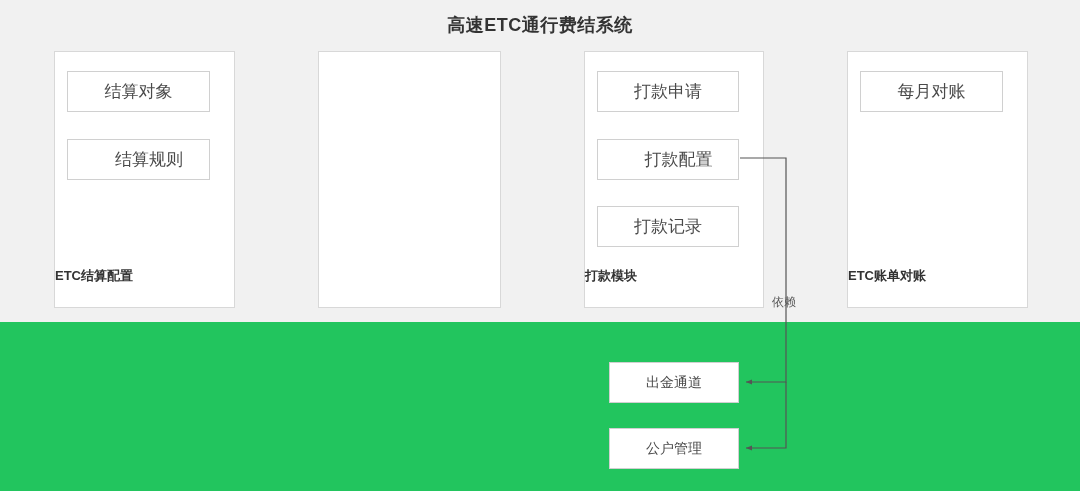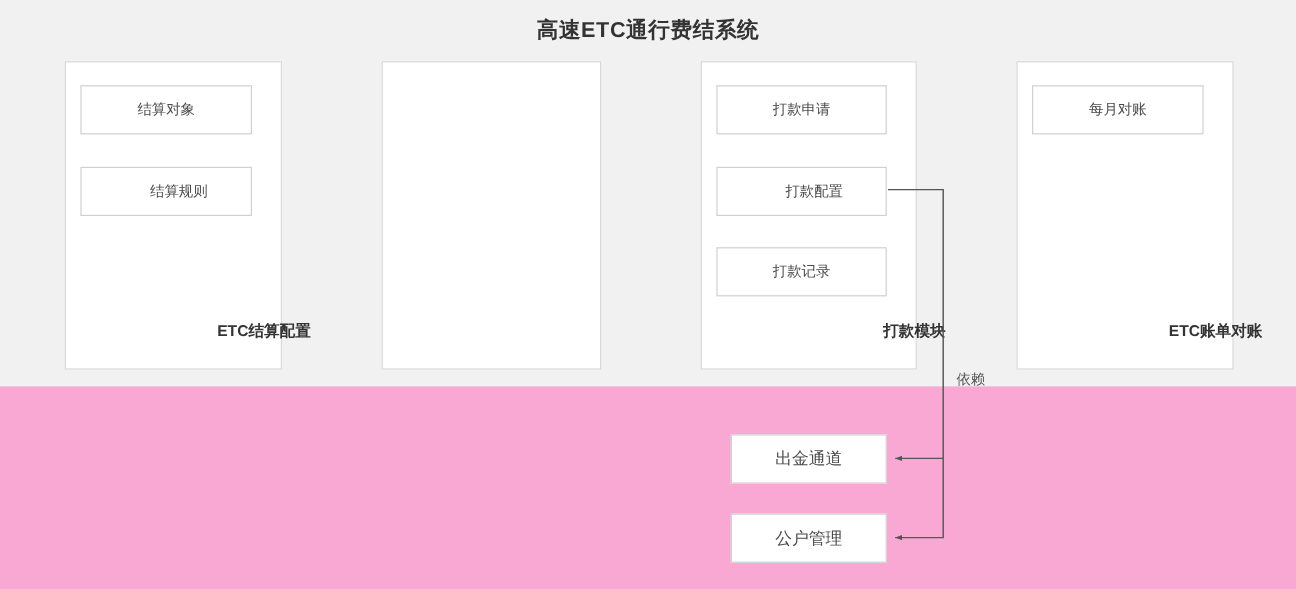--- a/index.html
+++ b/index.html
@@ -10,21 +10,21 @@
     width: 1080px;
     height: 491px;
     background: #ffffff;
     font-family: "Liberation Sans", "DejaVu Sans", sans-serif;
     overflow: hidden;
   }
   #canvas {
     position: relative;
     width: 1080px;
     height: 491px;
-    background: #f9a8d4;
+    background: #22c55e;
   }
   
   .band {
     position: absolute;
     left: 0;
     top: 0;
     width: 1080px;
     height: 322px;
     background: #f1f1f1;
   }
@@ -46,39 +46,38 @@
     height: 257px;
     background: #ffffff;
     border: 1px solid #d8d8d8;
     box-sizing: border-box;
   }
   .col-label {
     position: absolute;
     left: 0;
     bottom: 22px;
     width: 100%;
-    text-align: right;
+    text-align: left;
     font-size: 13px;
     font-weight: bold;
     color: #333333;
-    margin-left: 25px;
   }
   
   .item {
     position: absolute;
     left: 12px;
     right: 24px;
     height: 41px;
     border: 1px solid #d0d0d0;
     background: #ffffff;
     box-sizing: border-box;
     display: flex;
     align-items: center;
     justify-content: center;
-    font-size: 12px;
+    font-size: 17px;
     color: #4a4a4a;
   }
   .item.r0 { top: 19px; }
   .item.r1 { top: 87px; padding-left: 21px; }
   .item.r2 { top: 154px; }
 
   
   .loose-box {
     position: absolute;
     width: 130px;
@@ -143,18 +142,18 @@
       <marker id="arrowhead" markerWidth="7" markerHeight="7" refX="6" refY="3" orient="auto" markerUnits="userSpaceOnUse">
         <path d="M6,3 L0,0.6 L0,5.4 Z" fill="#555555"></path>
       </marker>
     </defs>
 
     <path d="M740,158 L786,158 L786,382 L746,382" fill="none" stroke="#555555" stroke-width="1.2" marker-end="url(#arrowhead)"></path>
 
     <path d="M786,382 L786,448 L746,448" fill="none" stroke="#555555" stroke-width="1.2" marker-end="url(#arrowhead)"></path>
   </svg>
 
-  <div class="edge-label" style="left:772px; top:308px;margin-left:25px;">依赖</div>
+  <div class="edge-label" style="left:772px; top:294px;">依赖</div>
 
   <div class="loose-box" style="left:609px; top:428px;">公户管理</div>
   <div class="loose-box" style="left:609px; top:362px;">出金通道</div>
 
 </div>
 
 </body></html>

